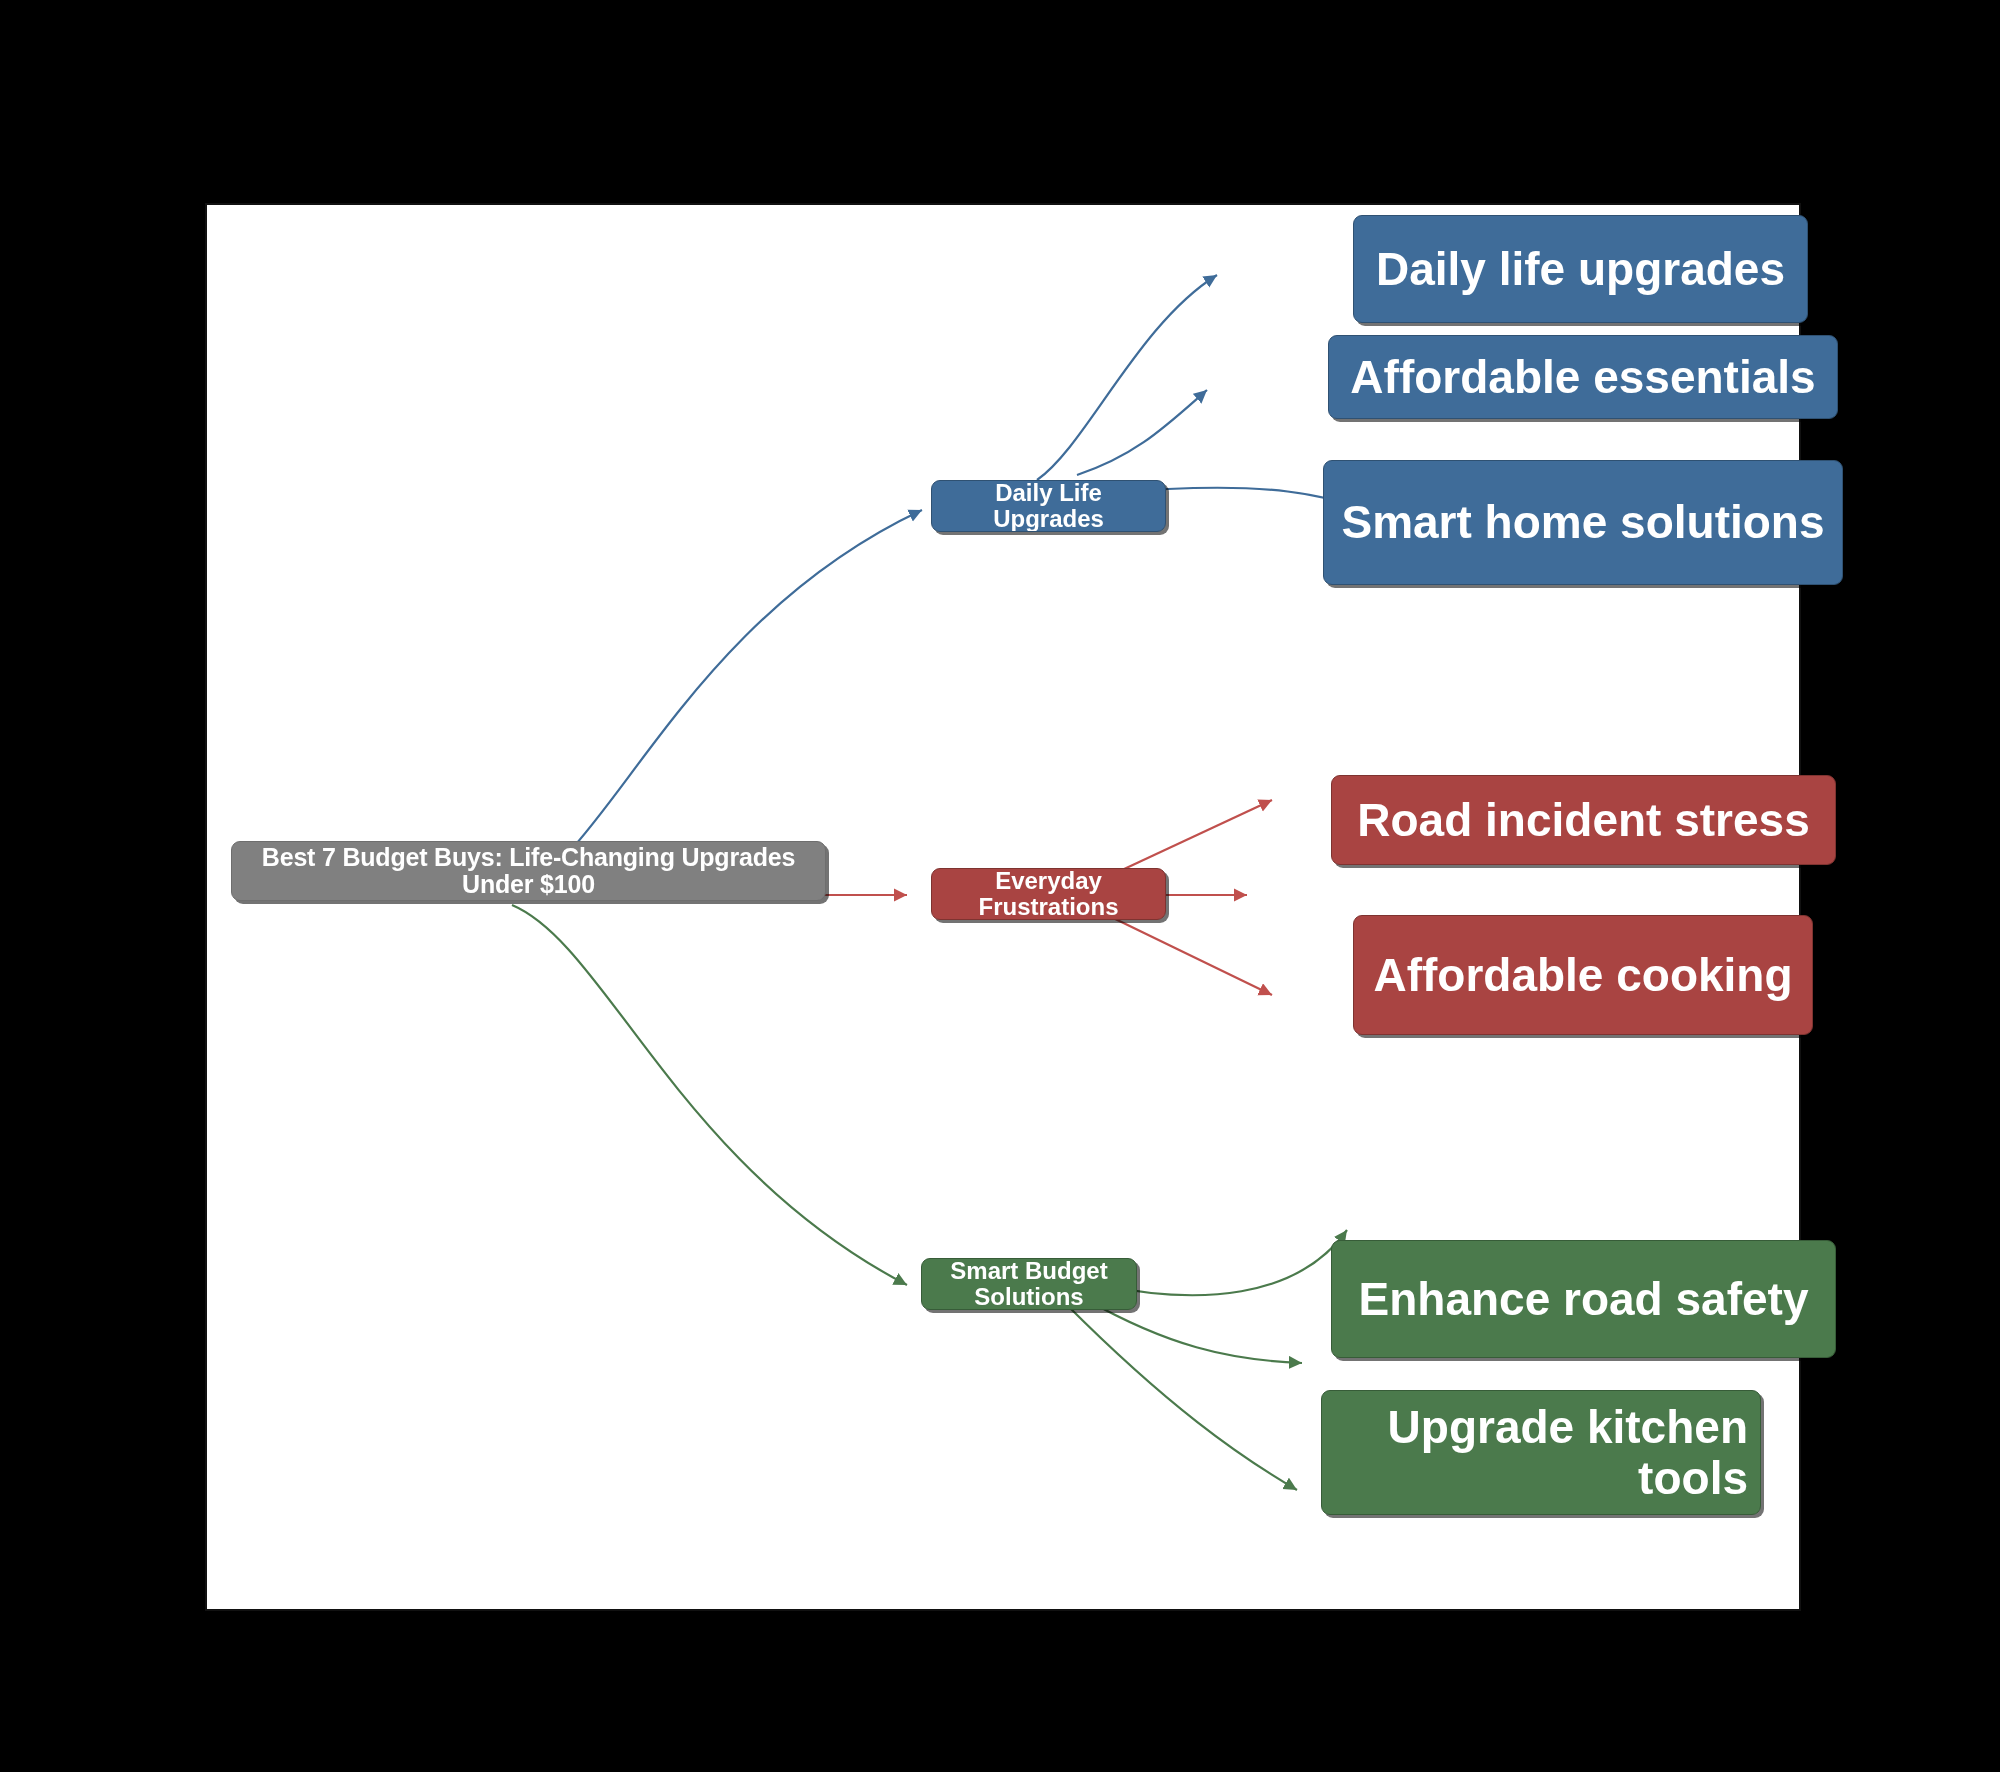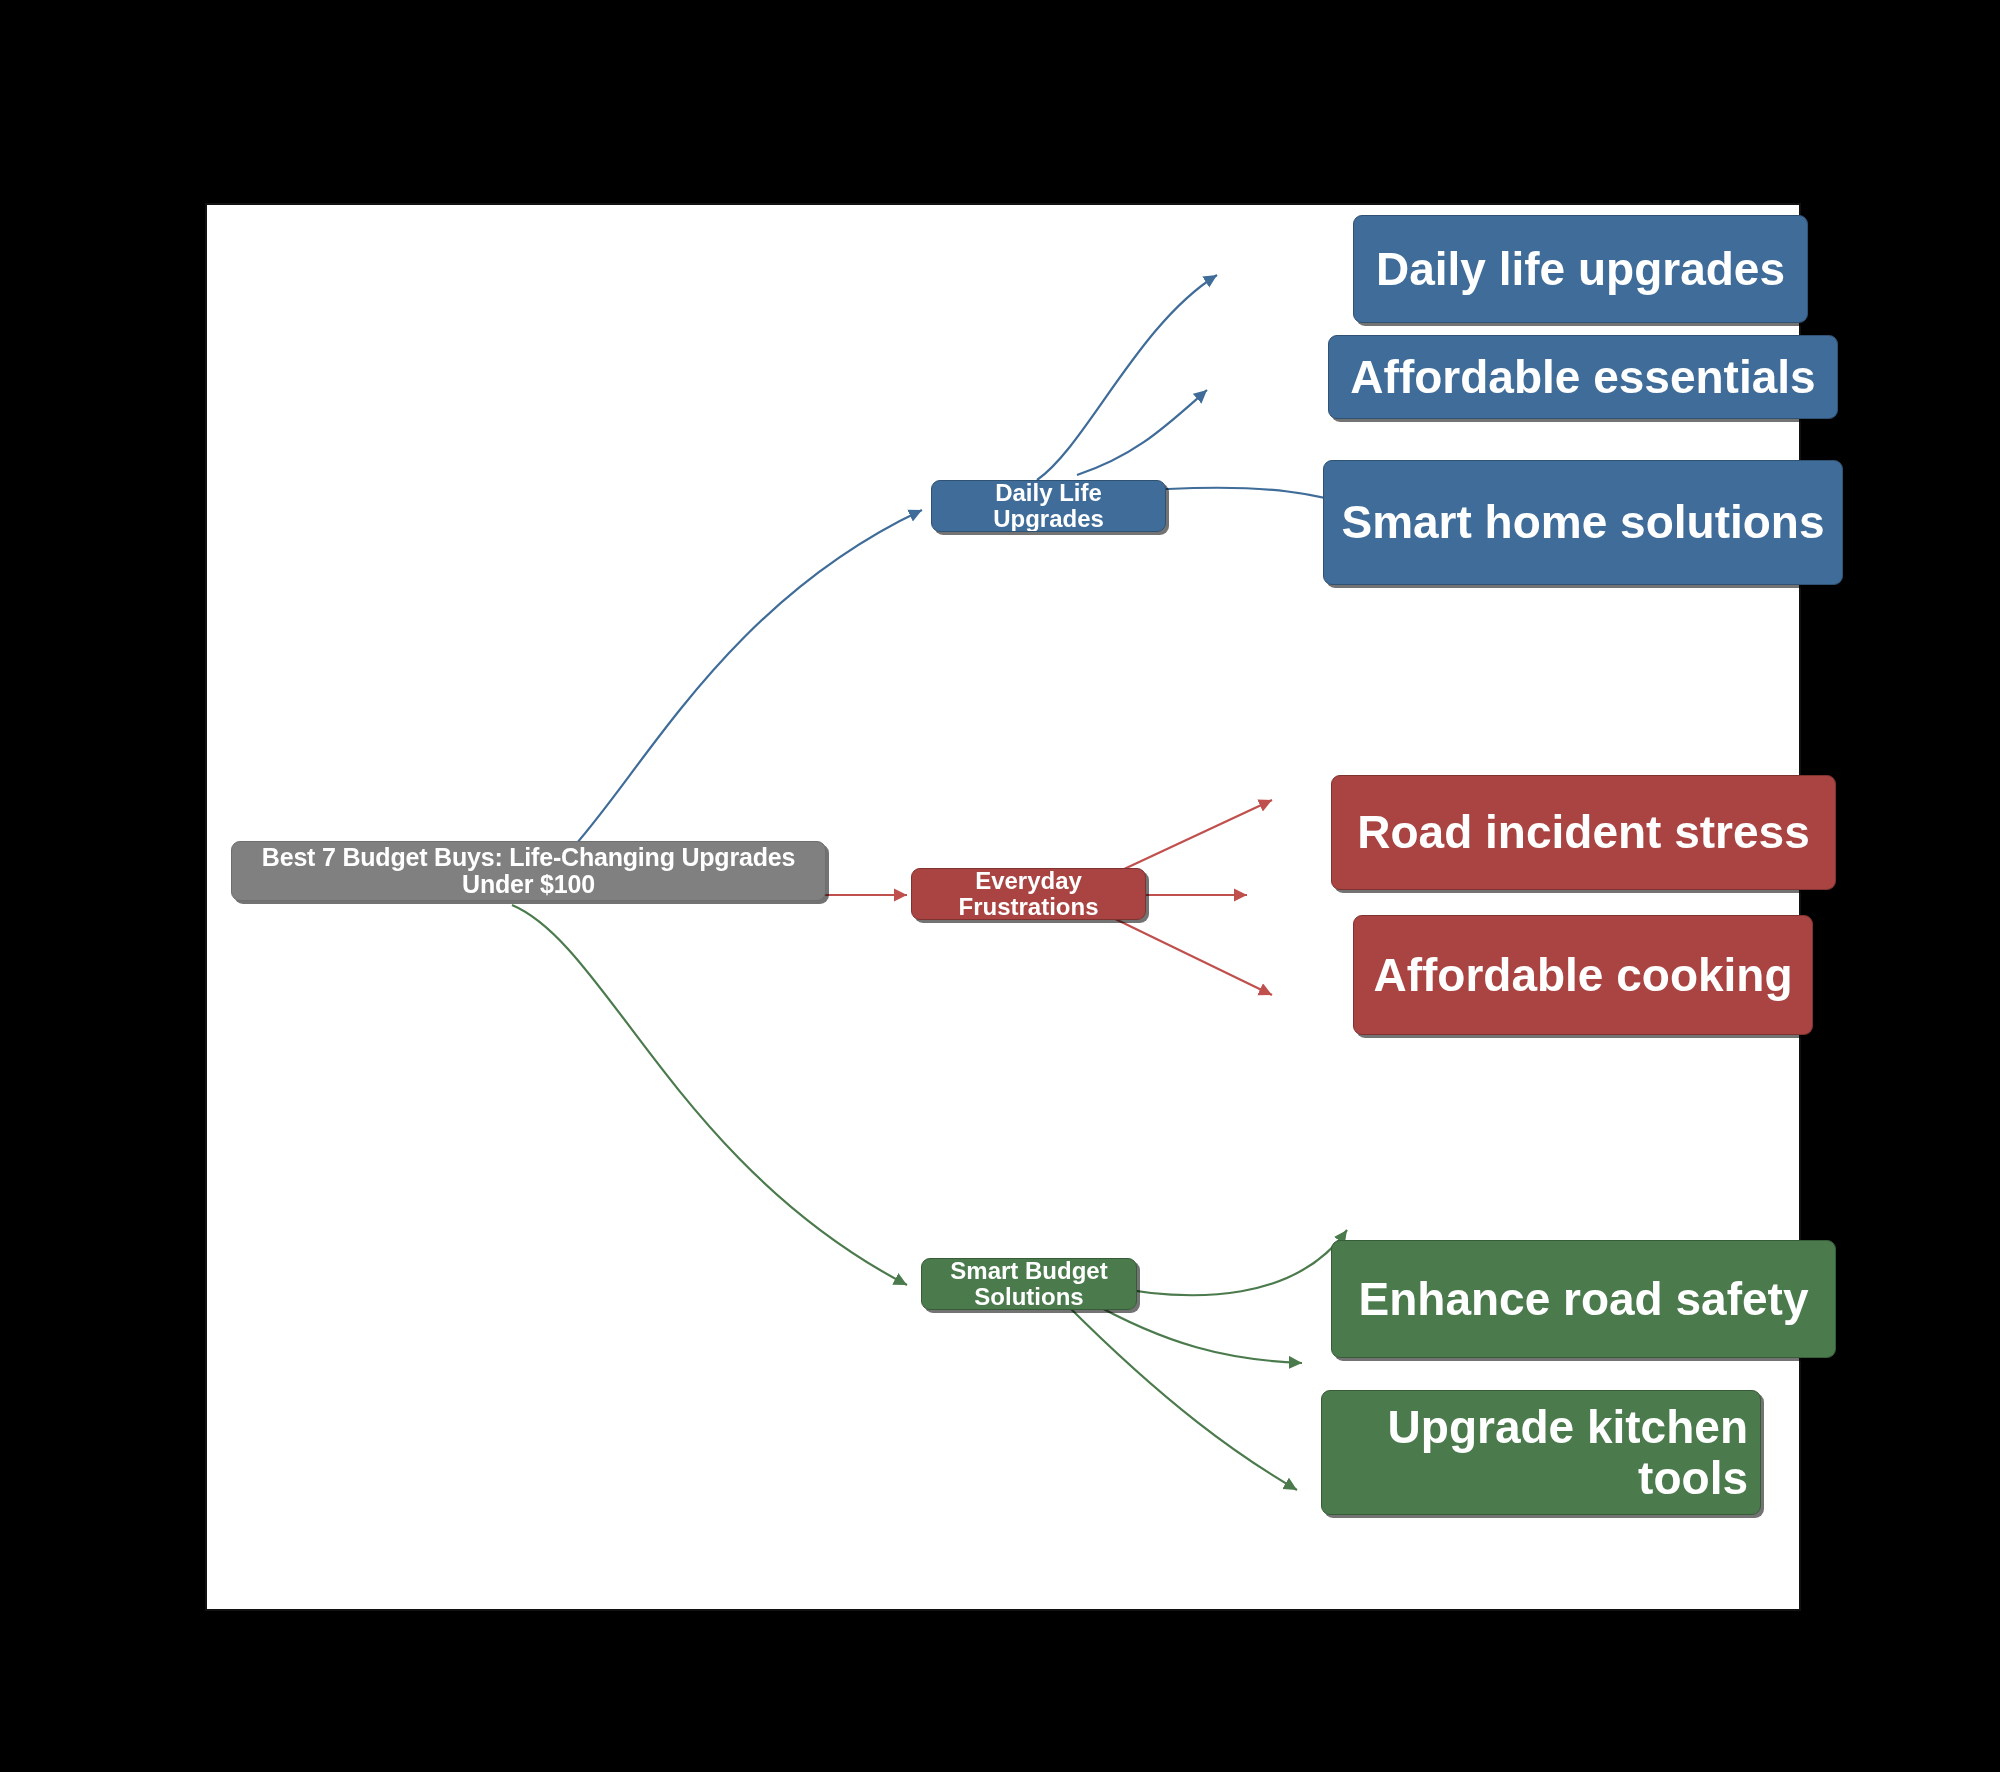--- a/index.html
+++ b/index.html
@@ -105,32 +105,32 @@
 
       <path d="M 895,1080 C 990,1100 1090,1095 1140,1025" fill="none" stroke="#4b7a4c" stroke-width="2.2" marker-end="url(#arrow-green)"></path>
       <path d="M 880,1095 C 960,1140 1020,1155 1095,1158" fill="none" stroke="#4b7a4c" stroke-width="2.2" marker-end="url(#arrow-green)"></path>
       <path d="M 860,1100 C 960,1200 1030,1250 1090,1285" fill="none" stroke="#4b7a4c" stroke-width="2.2" marker-end="url(#arrow-green)"></path>
     </svg>
 
     <div class="node node-root" style="left:0px; top:636px; width:595px; height:60px;">Best 7 Budget Buys: Life-Changing Upgrades Under $100</div>
 
     <div class="node node-branch blue" style="left:700px; top:275px; width:235px; height:52px;">Daily Life Upgrades</div>
 
-    <div class="node node-branch red" style="left:680px; top:663px; width:235px; height:52px;">Everyday Frustrations</div>
+    <div class="node node-branch red" style="left:700px; top:663px; width:235px; height:52px;">Everyday Frustrations</div>
 
     <div class="node node-branch green" style="left:690px; top:1053px; width:216px; height:52px;">Smart Budget Solutions</div>
 
     <div class="node node-leaf blue" style="left:1122px; top:10px; width:455px; height:108px;">Daily life upgrades</div>
 
     <div class="node node-leaf blue" style="left:1097px; top:130px; width:510px; height:84px;">Affordable essentials</div>
 
     <div class="node node-leaf blue" style="left:1092px; top:255px; width:520px; height:125px;">Smart home solutions</div>
 
 
-    <div class="node node-leaf red" style="left:1100px; top:570px; width:505px; height:115px;">Road incident stress</div>
+    <div class="node node-leaf red" style="left:1100px; top:570px; width:505px; height:90px;">Road incident stress</div>
 
     <div class="node node-leaf red" style="left:1122px; top:710px; width:460px; height:120px;">Affordable cooking</div>
 
 
     <div class="node node-leaf green" style="left:1100px; top:1035px; width:505px; height:118px;">Enhance road safety</div>
 
     <div class="node node-leaf green" style="left:1090px; top:1185px; width:440px; height:125px;text-align:right;">Upgrade kitchen tools</div>
 
   </div>
 </div>

